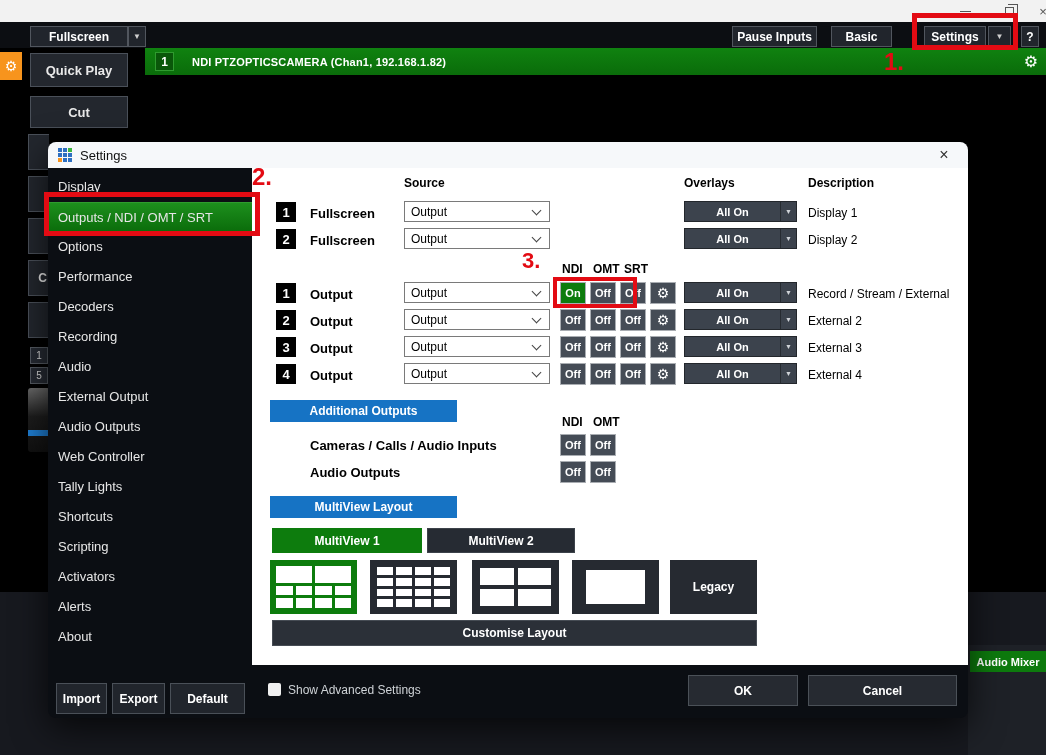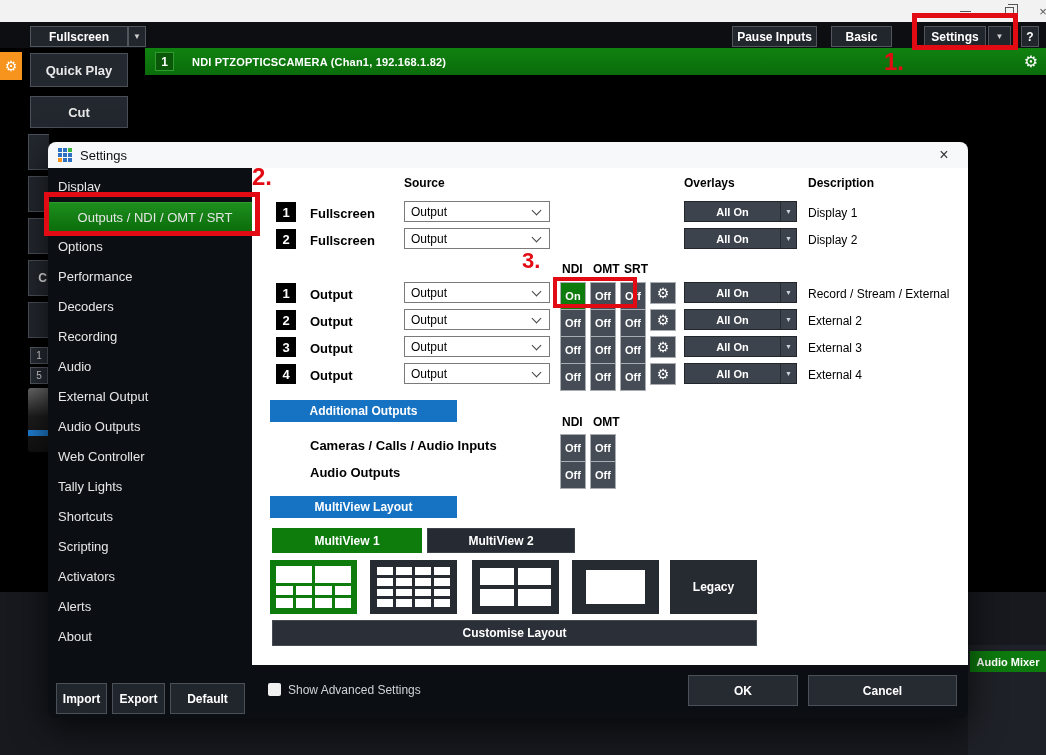--- a/index.html
+++ b/index.html
@@ -43,34 +43,34 @@
   .dlg-title { color:#111; font-size:13px; margin-left:8px; }
   .vmix-logo { display:grid; grid-template-columns:repeat(3,4px); grid-template-rows:repeat(3,4px); gap:1px; margin-left:10px; }
   .vmix-logo span { background:#2d6fc1; }
   .vmix-logo span:nth-child(3) { background:#3db53d; }
   .vmix-logo span:nth-child(7) { background:#f7941d; }
   .dlg-close { position:absolute; right:10px; top:0; width:28px; height:26px; color:#333; font-size:16px; display:flex; align-items:center; justify-content:center; }
 
   
   .dlg-nav { position:absolute; left:0; top:26px; width:204px; height:550px; }
   .nav-item { height:30px; line-height:30px; padding-left:10px; color:#e6e6e6; font-size:13px; }
-  .nav-item.selected { background:linear-gradient(#1d8f1d,#0b6d0b); border-top:1px solid #2f9b2f; border-bottom:1px solid #064f06;text-align:center; }
+  .nav-item.selected { background:linear-gradient(#1d8f1d,#0b6d0b); border-top:1px solid #2f9b2f; border-bottom:1px solid #064f06; }
   .nav-list { padding-top:4px; }
   .dlg-bottom-btn { position:absolute; height:31px; background:#21252c; border:1px solid #4a5058; color:#fff; font-size:12px; font-weight:bold; display:flex; align-items:center; justify-content:center; }
 
   
   .dlg-content { position:absolute; left:204px; top:26px; width:716px; height:497px; background:#fff; }
   .col-header { position:absolute; color:#000; font-size:12px; font-weight:bold; }
   .num-badge { position:absolute; width:20px; height:20px; background:#000; color:#fff; font-size:13px; font-weight:bold; display:flex; align-items:center; justify-content:center; }
   .row-label { position:absolute; color:#000; font-size:13px; font-weight:bold; }
   .desc { position:absolute; color:#000; font-size:12px; }
   .select { position:absolute; width:146px; height:21px; background:#fff; border:1px solid #7a7a7a; display:flex; align-items:center; }
   .select .txt { color:#000; font-size:12px; margin-left:6px; flex:1; }
   .select .chev { width:7px; height:7px; border-right:1.4px solid #444; border-bottom:1.4px solid #444; transform:rotate(45deg); margin-right:9px; margin-top:-3px; }
-  .toggle { position:absolute; width:26px; height:28px; background:#454c56; border:1px solid #a9adb2; color:#fff; font-size:11px; font-weight:bold; display:flex; align-items:center; justify-content:center; }
+  .toggle { position:absolute; width:26px; height:22px; background:#454c56; border:1px solid #a9adb2; color:#fff; font-size:11px; font-weight:bold; display:flex; align-items:center; justify-content:center; }
   .toggle.on { background:#0d7c0d; }
   .gear-btn { position:absolute; width:26px; height:22px; background:#454c56; border:1px solid #a9adb2; display:flex; align-items:center; justify-content:center; }
   .gear-btn .gear-glyph { font-size:14px; }
   .overlay-dd { position:absolute; width:113px; height:21px; background:#3c434d; border:1px solid #23272c; display:flex; }
   .overlay-dd .txt { flex:1; color:#fff; font-size:11px; font-weight:bold; display:flex; align-items:center; justify-content:center; }
   .overlay-dd .arrow { width:16px; border-left:1px solid #262b31; color:#cfd3d8; font-size:7px; display:flex; align-items:center; justify-content:center; }
   .blue-btn { position:absolute; width:187px; height:22px; background:#1673c4; color:#fff; font-size:12px; font-weight:bold; display:flex; align-items:center; justify-content:center; }
   .mv-tab { position:absolute; height:25px; font-size:12px; font-weight:bold; color:#fff; display:flex; align-items:center; justify-content:center; }
   .mv-tab.active { background:#0d7c0d; }
   .mv-tab.inactive { background:#262b33; border:1px solid #3c424a;text-align:center; }

